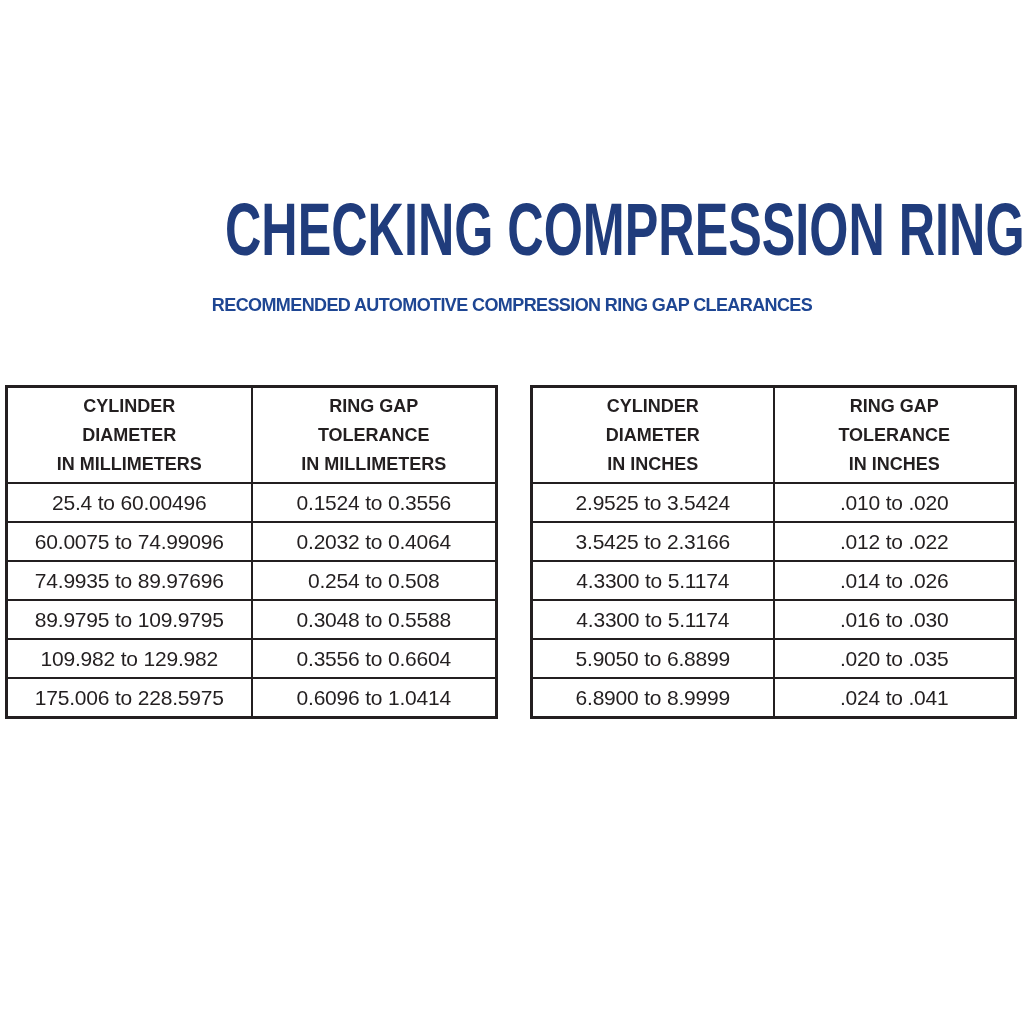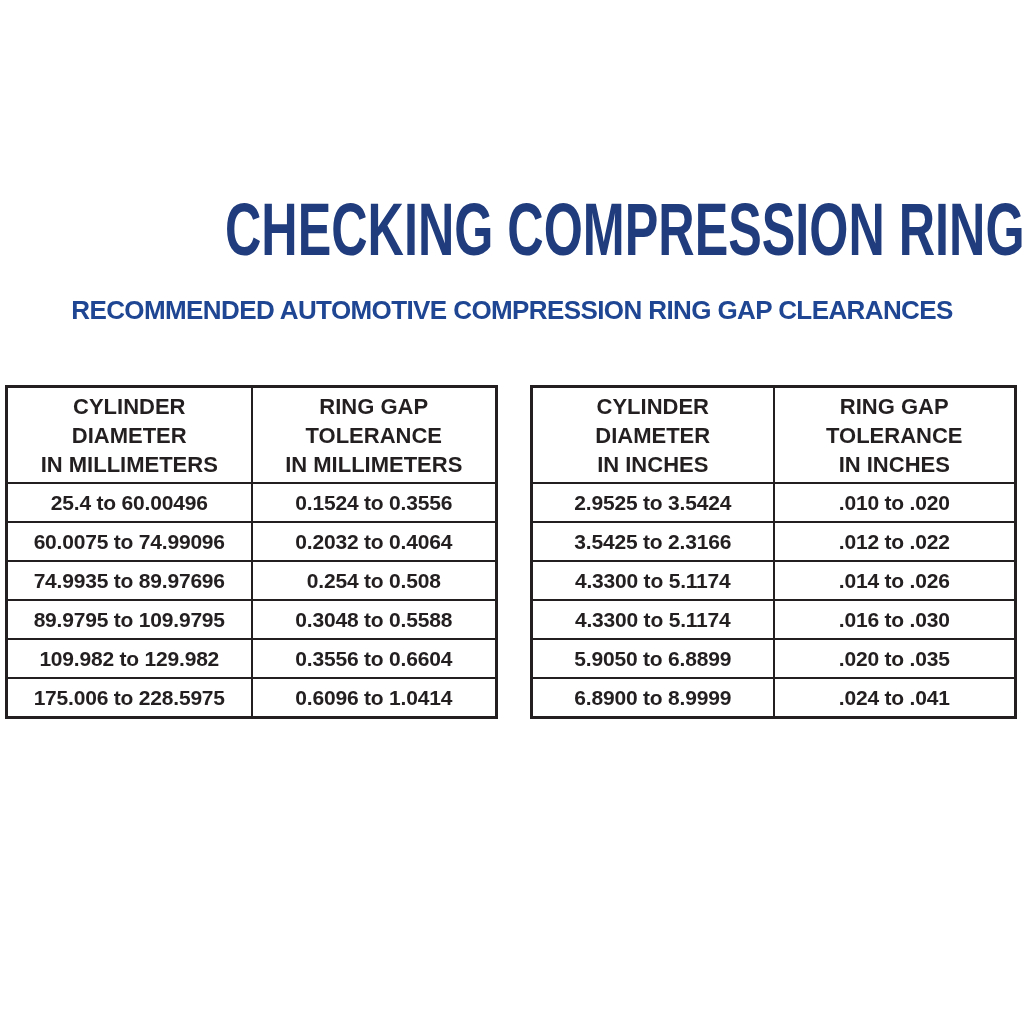--- a/index.html
+++ b/index.html
@@ -37,21 +37,21 @@
     transform: scaleX(0.68);
     transform-origin: 50% 50%;
   }
   .subtitle {
     position: absolute;
     top: 296px;
     left: 0;
     width: 1024px;
     margin: 0;
     text-align: center;
-    font-size: 26px;
+    font-size: 18px;
     line-height: 1.1;
     font-weight: 700;
     letter-spacing: -0.6px;
     color: #1e4693;
     white-space: nowrap;
   }
   table.gap-table {
     position: absolute;
     border-collapse: collapse;
     table-layout: fixed;
@@ -72,29 +72,29 @@
   .gap-table td {
     border: 2px solid #231f20;
     text-align: center;
     vertical-align: middle;
     color: #231f20;
     padding: 0;
     width: 50%;
   }
   .gap-table th {
     height: 94px;
-    font-size: 22px;
+    font-size: 18px;
     font-weight: 700;
     line-height: 29px;
     white-space: pre-line;
   }
   .gap-table td {
     height: 37px;
     font-size: 21px;
-    font-weight: 700;
+    font-weight: 400;
     letter-spacing: -0.2px;
     white-space: nowrap;
   }
 </style>
 </head>
 <body>
 
 <div class="page">
 
   <h1 class="title"><span class="title-inner">CHECKING COMPRESSION RING GAPS</span></h1>

